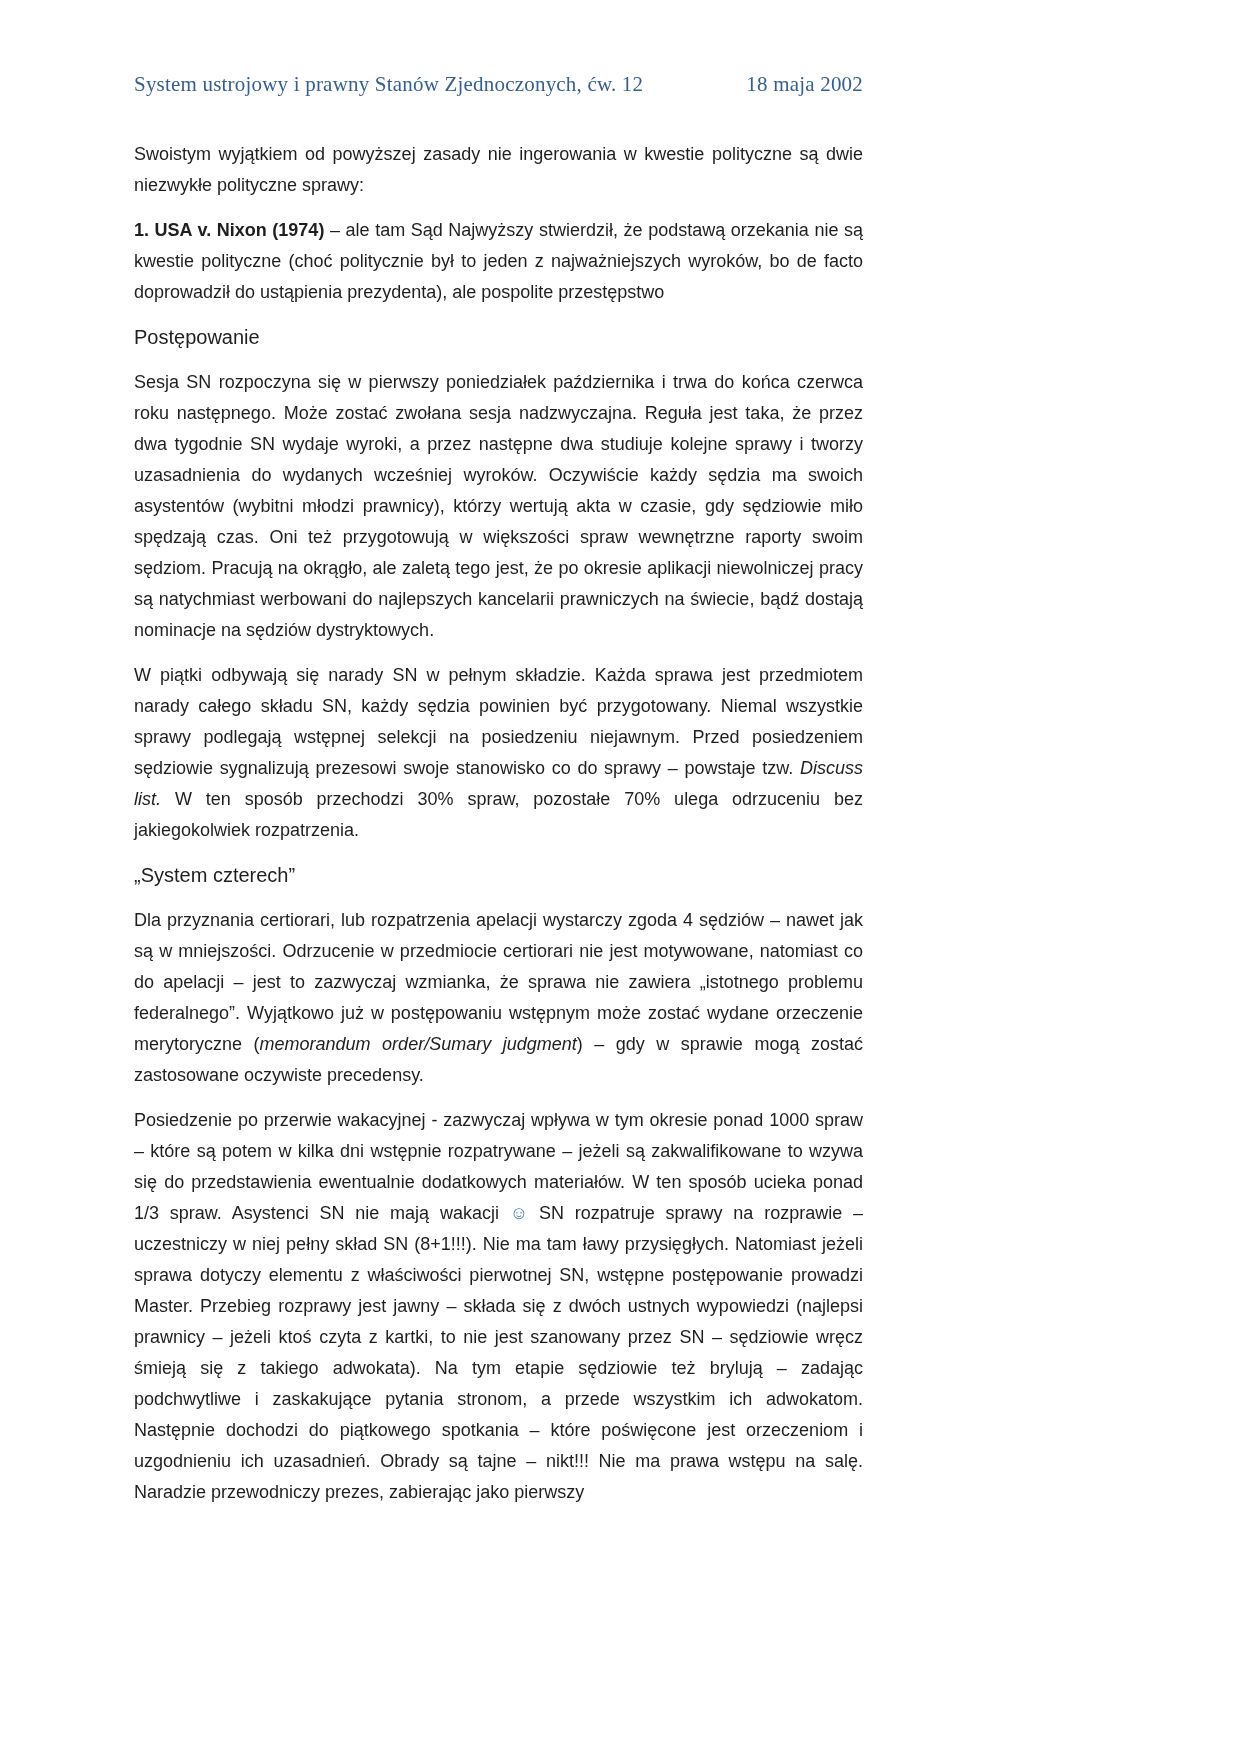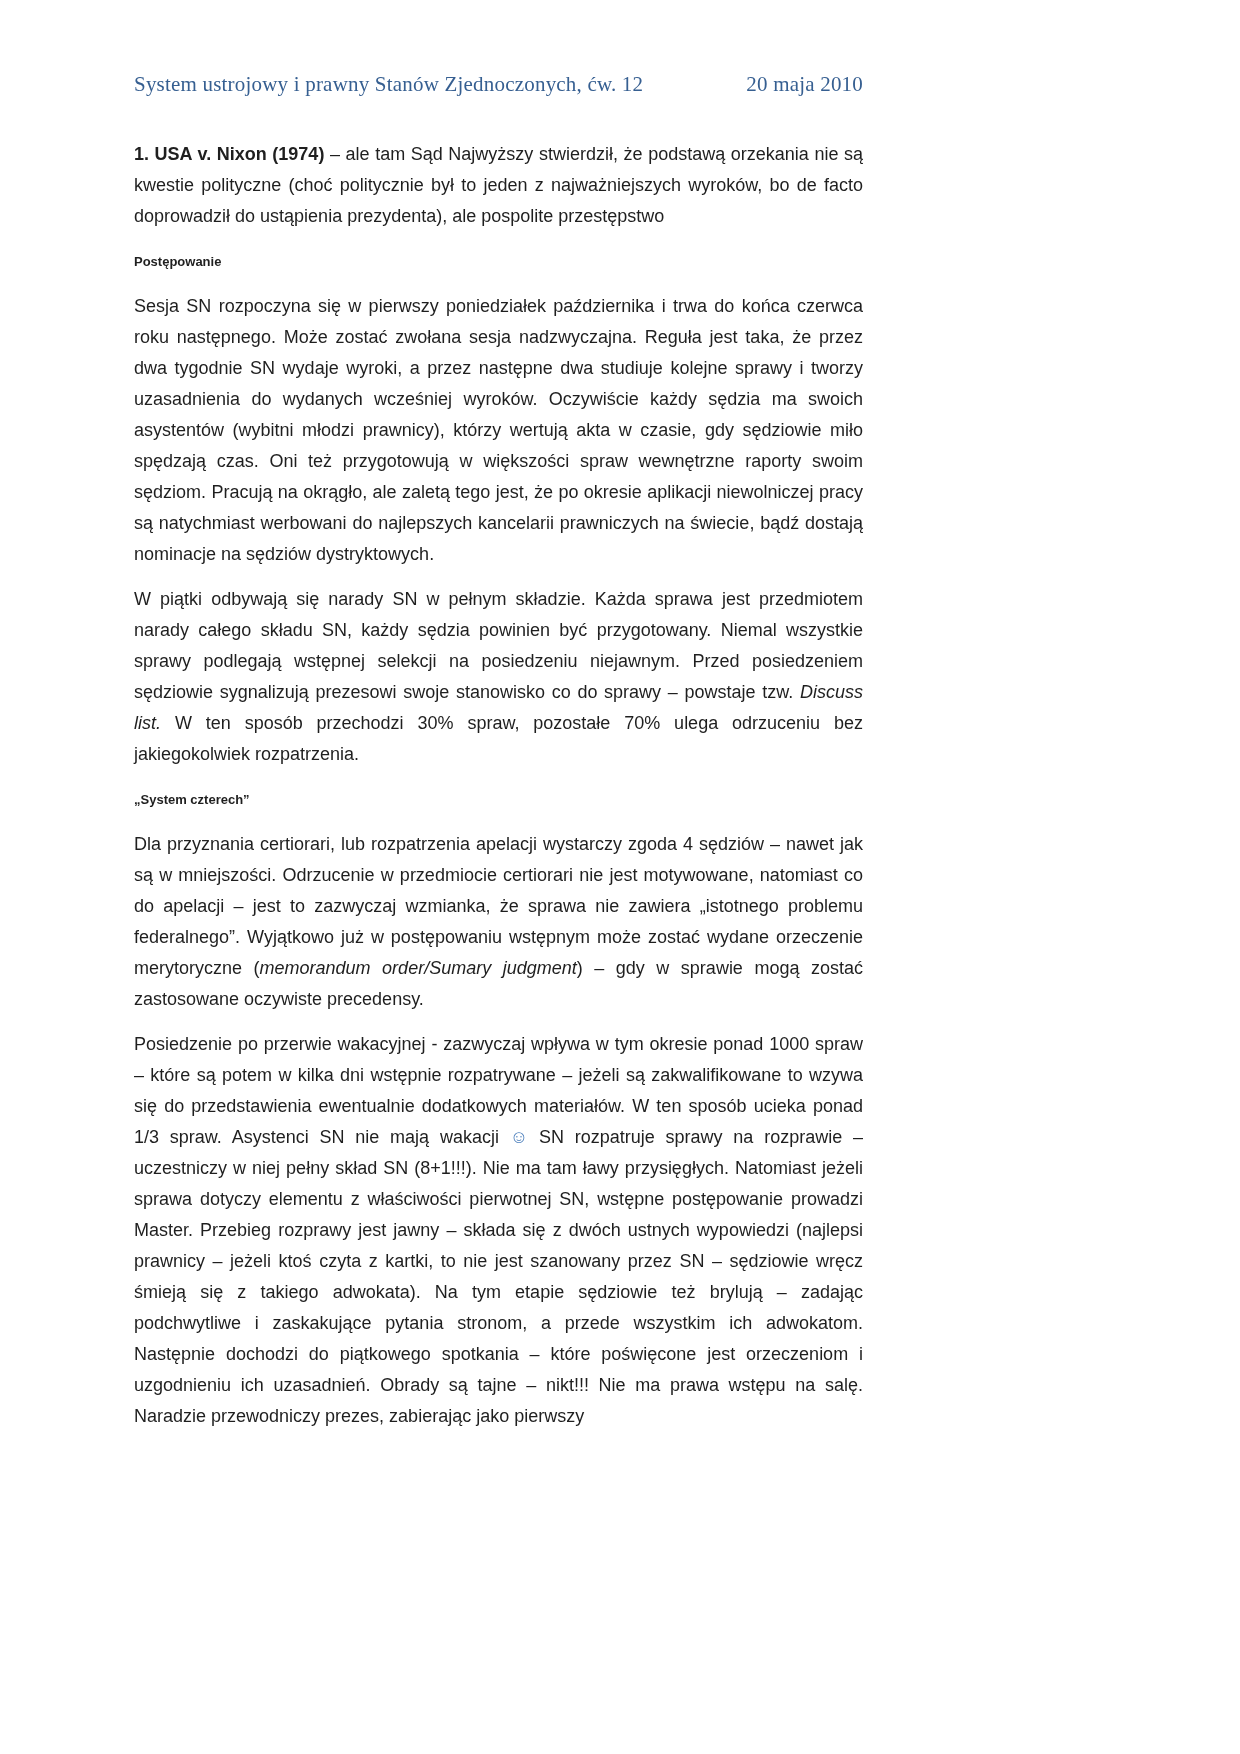--- a/index.html
+++ b/index.html
@@ -30,45 +30,46 @@
   .doc-header .doc-date { letter-spacing: 0.2px; }
   .doc-body {
     font-size: 18px;
     line-height: 31px;
   }
   p.para {
     margin: 0 0 14px 0;
     text-align: justify;
   }
   h2.doc-heading {
-    font-size: 13px;
+    font-size: 20px;
     line-height: 31px;
-    font-weight: bold;
+    font-weight: normal;
     margin: 12px 0 14px 0;
     color: #1f1f1f;
   }
   .bold-run { font-weight: bold; }
   .italic-run { font-style: italic; }
   .smiley {
     color: #4f81bd;
     font-style: normal;
   }
 </style>
 </head>
 <body>
 
 <div class="page">
 
   <header class="doc-header">
     <span class="doc-title">System ustrojowy i prawny Stanów Zjednoczonych, ćw. 12</span>
-    <span class="doc-date">20 maja 2010</span>
+    <span class="doc-date">18 maja 2002</span>
   </header>
 
   <main class="doc-body">
 
+    <p class="para"><span>Swoistym wyjątkiem od powyższej zasady nie ingerowania w kwestie polityczne są dwie niezwykłe polityczne sprawy:</span></p>
 
     <p class="para"><span class="bold-run">1. USA v. Nixon (1974)</span><span> – ale tam Sąd Najwyższy stwierdził, że podstawą orzekania nie są kwestie polityczne (choć politycznie był to jeden z najważniejszych wyroków, bo de facto doprowadził do ustąpienia prezydenta), ale pospolite przestępstwo</span></p>
 
 
     <h2 class="doc-heading">Postępowanie</h2>
 
     <p class="para"><span>Sesja SN rozpoczyna się w pierwszy poniedziałek października i trwa do końca czerwca roku następnego. Może zostać zwołana sesja nadzwyczajna. Reguła jest taka, że przez dwa tygodnie SN wydaje wyroki, a przez następne dwa studiuje kolejne sprawy i tworzy uzasadnienia do wydanych wcześniej wyroków. Oczywiście każdy sędzia ma swoich asystentów (wybitni młodzi prawnicy), którzy wertują akta w czasie, gdy sędziowie miło spędzają czas. Oni też przygotowują w większości spraw wewnętrzne raporty swoim sędziom. Pracują na okrągło, ale zaletą tego jest, że po okresie aplikacji niewolniczej pracy są natychmiast werbowani do najlepszych kancelarii prawniczych na świecie, bądź dostają nominacje na sędziów dystryktowych.</span></p>
 
     <p class="para"><span>W piątki odbywają się narady SN w pełnym składzie. Każda sprawa jest przedmiotem narady całego składu SN, każdy sędzia powinien być przygotowany. Niemal wszystkie sprawy podlegają wstępnej selekcji na posiedzeniu niejawnym. Przed posiedzeniem sędziowie sygnalizują prezesowi swoje stanowisko co do sprawy – powstaje tzw. </span><span class="italic-run">Discuss list.</span><span> W ten sposób przechodzi 30% spraw, pozostałe 70% ulega odrzuceniu bez jakiegokolwiek rozpatrzenia.</span></p>
 

